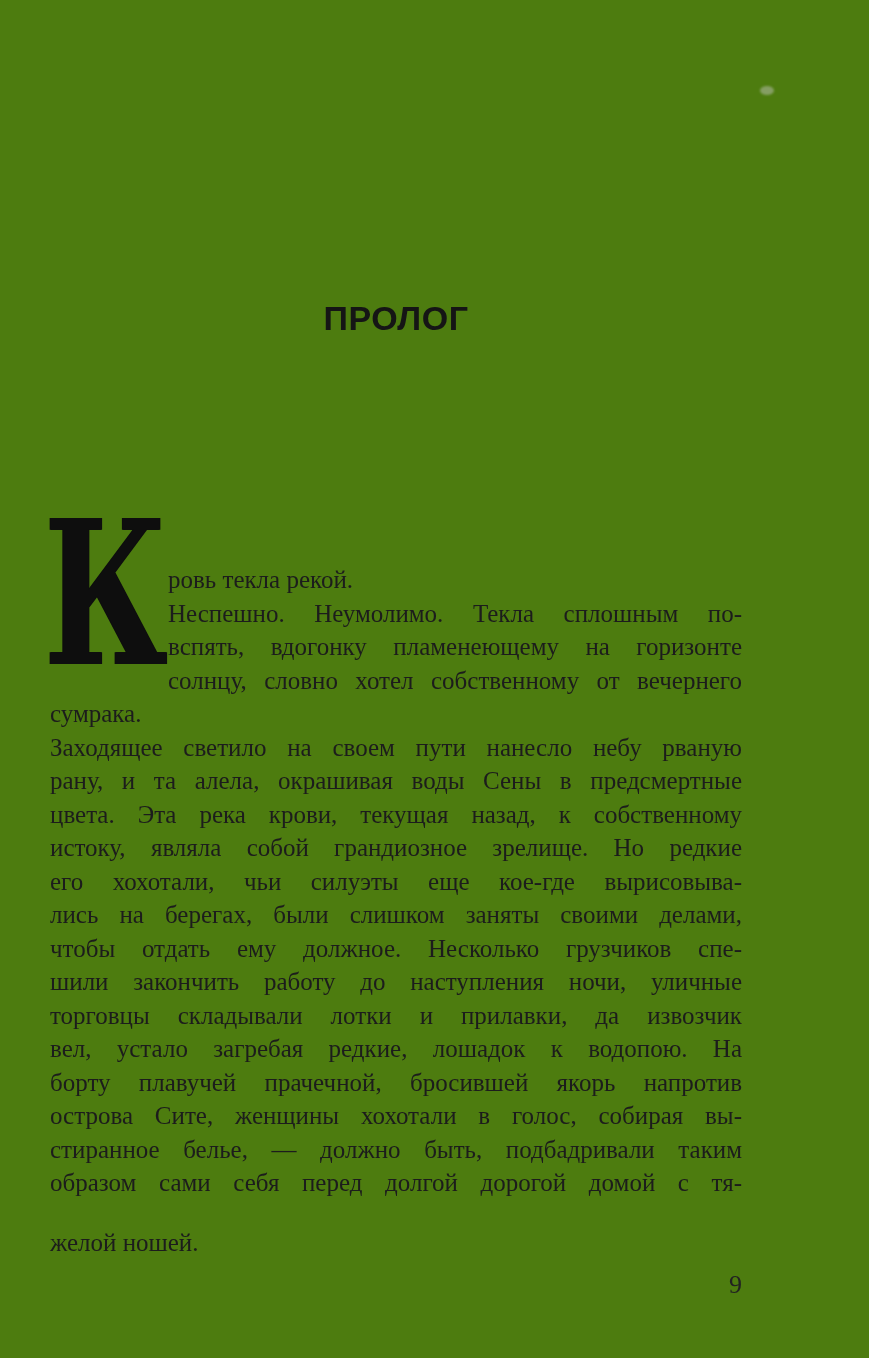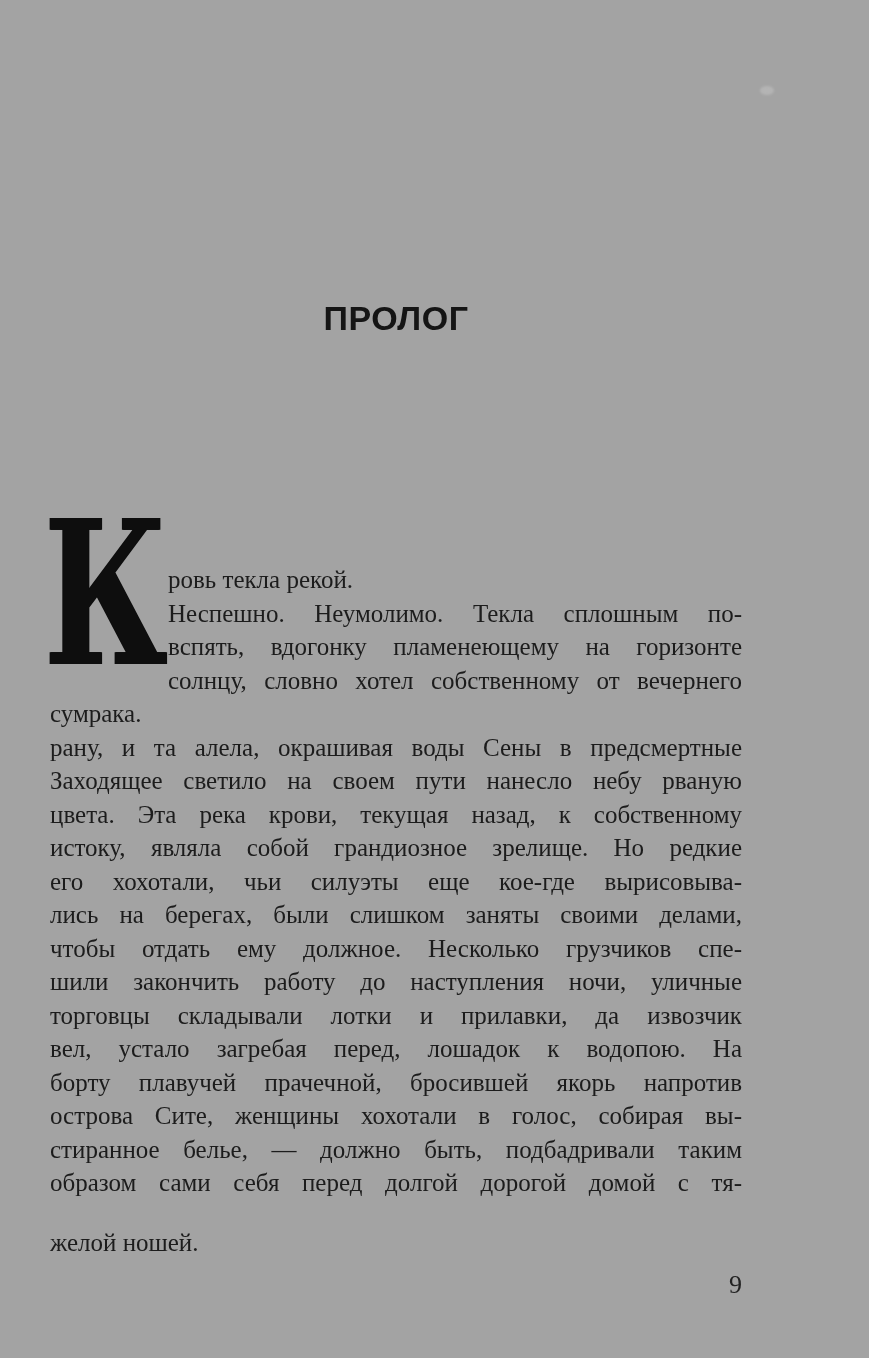--- a/index.html
+++ b/index.html
@@ -4,21 +4,21 @@
 <style>
   html, body {
     margin: 0;
     padding: 0;
     background: #ffffff;
   }
   .page {
     position: relative;
     width: 869px;
     height: 1358px;
-    background: #a3a3a3;
+    background: #4d7c0f;
     font-family: "Liberation Serif", "DejaVu Serif", serif;
     color: #1c1c1c;
     overflow: hidden;
   }
   .scan-smudge {
     position: absolute;
     left: 760px;
     top: 86px;
     width: 14px;
     height: 9px;
@@ -96,30 +96,30 @@
   <h1 class="heading">ПРОЛОГ</h1>
 
   <div class="body-text">
     <div class="dropcap-box">
       <span class="dropcap-glyph">К</span>
     </div>
     <div class="line para-end">ровь текла рекой.</div>
     <div class="line">Неспешно. Неумолимо. Текла сплошным по-</div>
     <div class="line">вспять, вдогонку пламенеющему на горизонте</div>
     <div class="line">солнцу, словно хотел собственному от вечернего сумрака.</div>
+    <div class="line">Заходящее светило на своем пути нанесло небу рваную</div>
     <div class="line">рану, и та алела, окрашивая воды Сены в предсмертные</div>
-    <div class="line">Заходящее светило на своем пути нанесло небу рваную</div>
     <div class="line">цвета. Эта река крови, текущая назад, к собственному</div>
     <div class="line">истоку, являла собой грандиозное зрелище. Но редкие</div>
     <div class="line">его хохотали, чьи силуэты еще кое-где вырисовыва-</div>
     <div class="line">лись на берегах, были слишком заняты своими делами,</div>
     <div class="line">чтобы отдать ему должное. Несколько грузчиков спе-</div>
     <div class="line">шили закончить работу до наступления ночи, уличные</div>
     <div class="line">торговцы складывали лотки и прилавки, да извозчик</div>
-    <div class="line">вел, устало загребая перед, лошадок к водопою. На</div>
+    <div class="line">вел, устало загребая редкие, лошадок к водопою. На</div>
     <div class="line">борту плавучей прачечной, бросившей якорь напротив</div>
     <div class="line">острова Сите, женщины хохотали в голос, собирая вы-</div>
     <div class="line">стиранное белье, — должно быть, подбадривали таким</div>
     <div class="line">образом сами себя перед долгой дорогой домой с тя-</div>
     <div class="line para-end">желой ношей.</div>
   </div>
 
   <div class="folio">9</div>
 
 </div>

